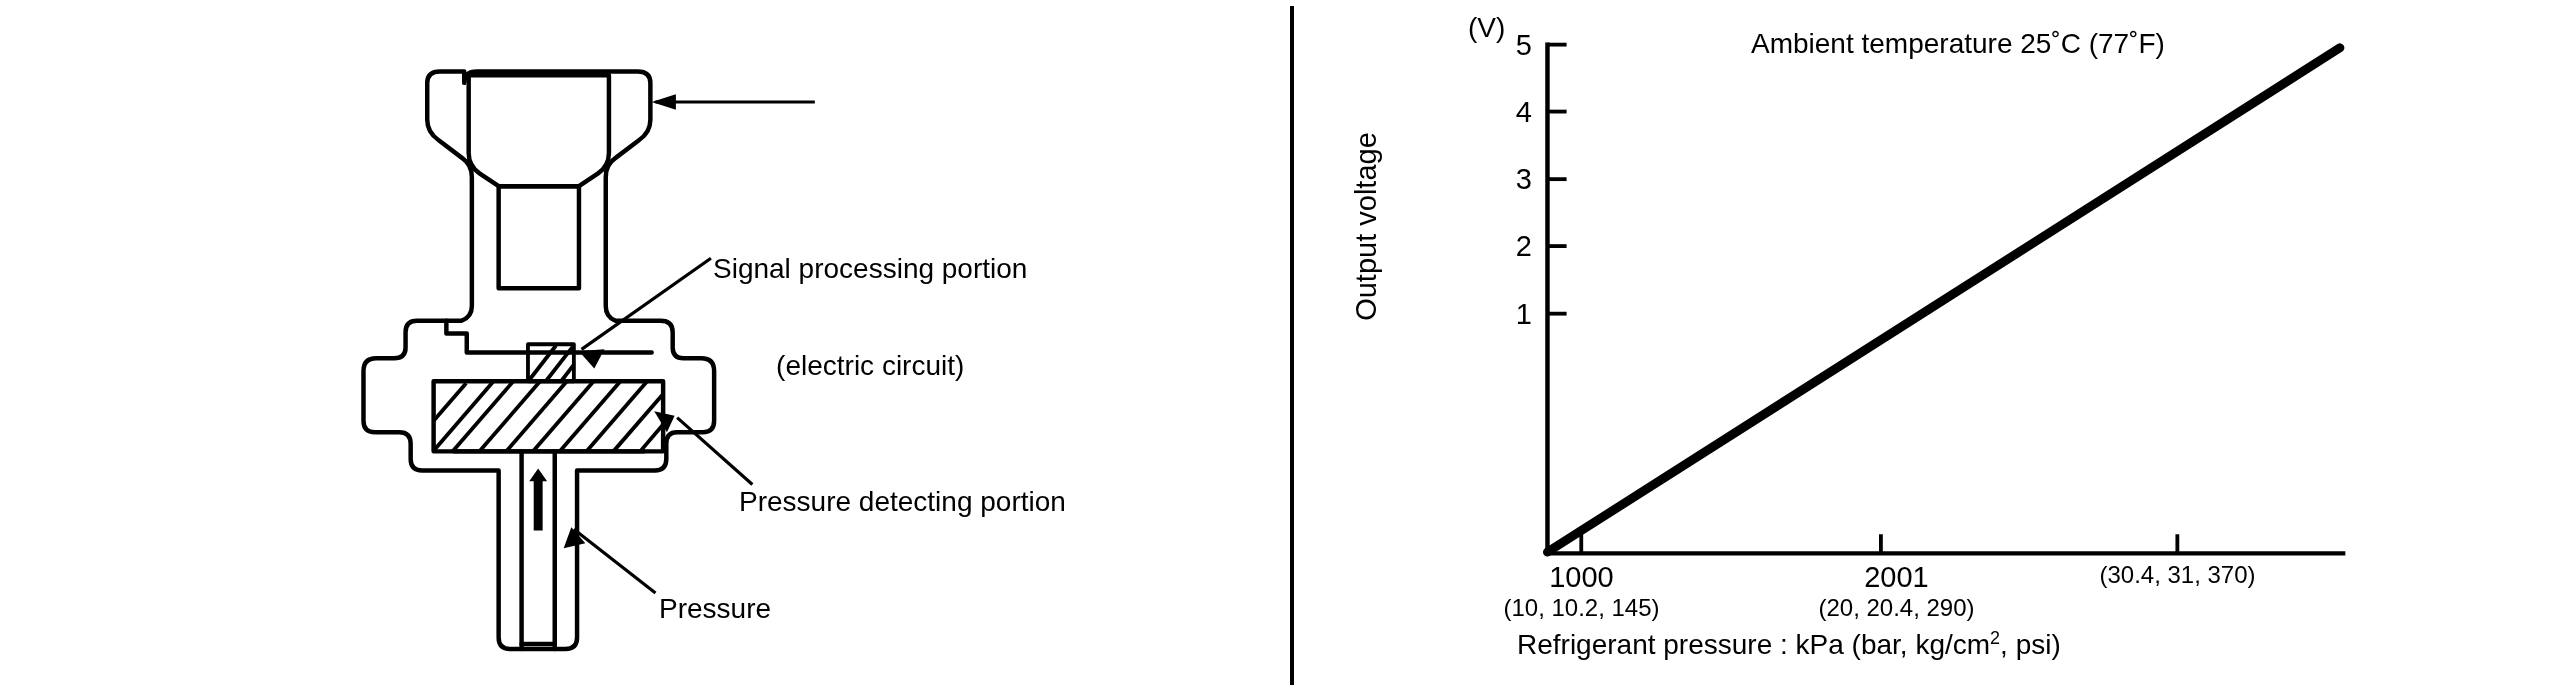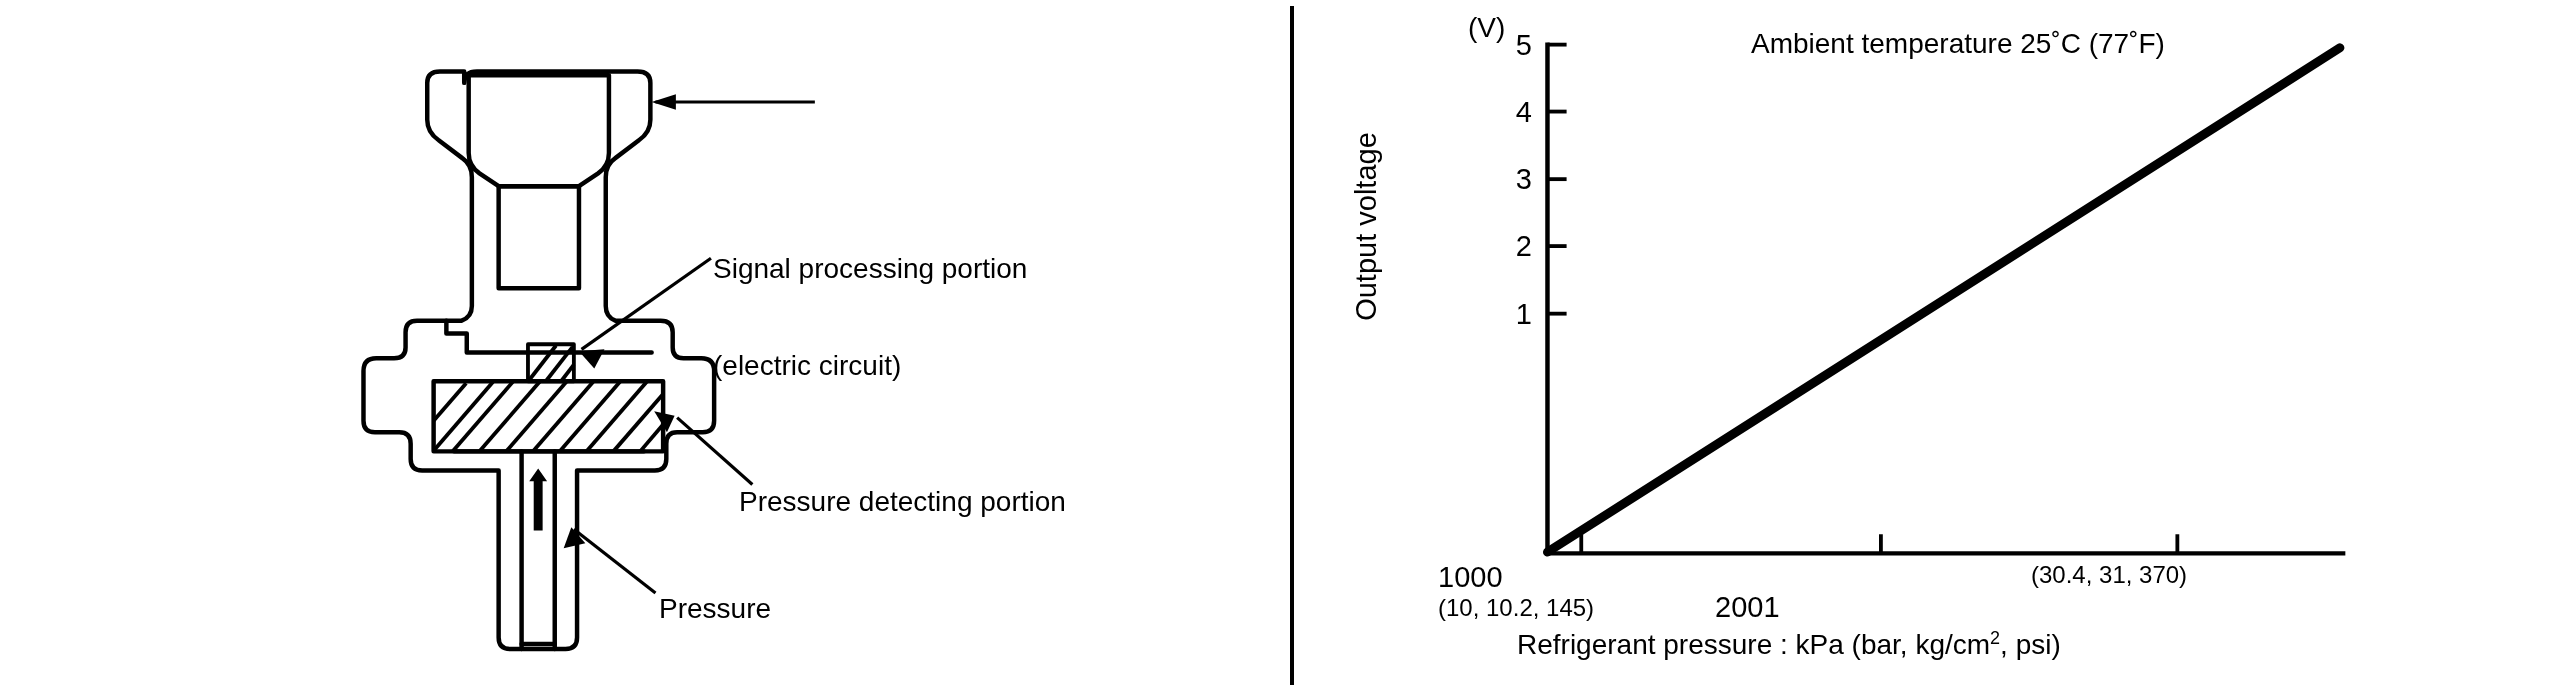--- a/index.html
+++ b/index.html
@@ -40,21 +40,21 @@
   #sensor-svg { display: block; }
 
   .callout {
     font-size: 28px;
     line-height: 1.16;
     white-space: pre;
     letter-spacing: 0px;
   }
 
   #label-connector       { left: 826px; top: 87px; }
-  #label-signal          { left: 713px; top: 188px; }
+  #label-signal          { left: 713px; top: 188px; text-align: center; }
   #label-detecting       { left: 739px; top: 486px; }
   #label-pressure        { left: 659px; top: 593px; text-align: center; }
 
   
   #chart-panel {
     left: 1291px;
     top: 0px;
     width: 1285px;
     height: 693px;
   }
@@ -86,26 +86,26 @@
     left: 198px;
     top: 628px;
     font-size: 28px;
     margin-left: 28px;
   }
   #x-axis-title sup {
     font-size: 18px;
     vertical-align: super;
   }
 
-  .xtick-group { }
+  .xtick-group { text-align: center; }
   .xtick-main  { font-size: 29px; display:block; }
   .xtick-sub   { font-size: 24px; display:block; white-space: pre; }
 
   #xt1 { left: 147px;  top: 561px; width: 287px; }
-  #xt2 { left: 424px;  top: 561px; width: 287px; margin-top: 30px; }
+  #xt2 { left: 462px;  top: 561px; width: 287px; }
   #xt3 { left: 740px; top: 561px; width: 293px; }
 
   .ylabel { font-size: 29px; text-align: right; width: 38px; }
   #yl5 { left: 203px; top: 29px; }
   #yl4 { left: 203px; top: 96px; }
   #yl3 { left: 203px; top: 163px; }
   #yl2 { left: 203px; top: 230px; }
   #yl1 { left: 203px; top: 298px; }
 </style>
 </head>
@@ -290,20 +290,21 @@
     <div class="abs ylabel" id="yl3">3</div>
     <div class="abs ylabel" id="yl2">2</div>
     <div class="abs ylabel" id="yl1">1</div>
 
     <div class="abs xtick-group" id="xt1">
       <span class="xtick-main">1000</span>
       <span class="xtick-sub">(10, 10.2, 145)</span>
     </div>
     <div class="abs xtick-group" id="xt2">
       <span class="xtick-main">2001</span>
+      <span class="xtick-sub">(20, 20.4, 290)</span>
     </div>
     <div class="abs xtick-group" id="xt3">
       <span class="xtick-sub">(30.4, 31, 370)</span>
     </div>
 
     <div class="abs" id="x-axis-title">
       <span>Refrigerant pressure : kPa (bar, kg/cm</span><sup>2</sup><span>, psi)</span>
     </div>
   </div>
 

